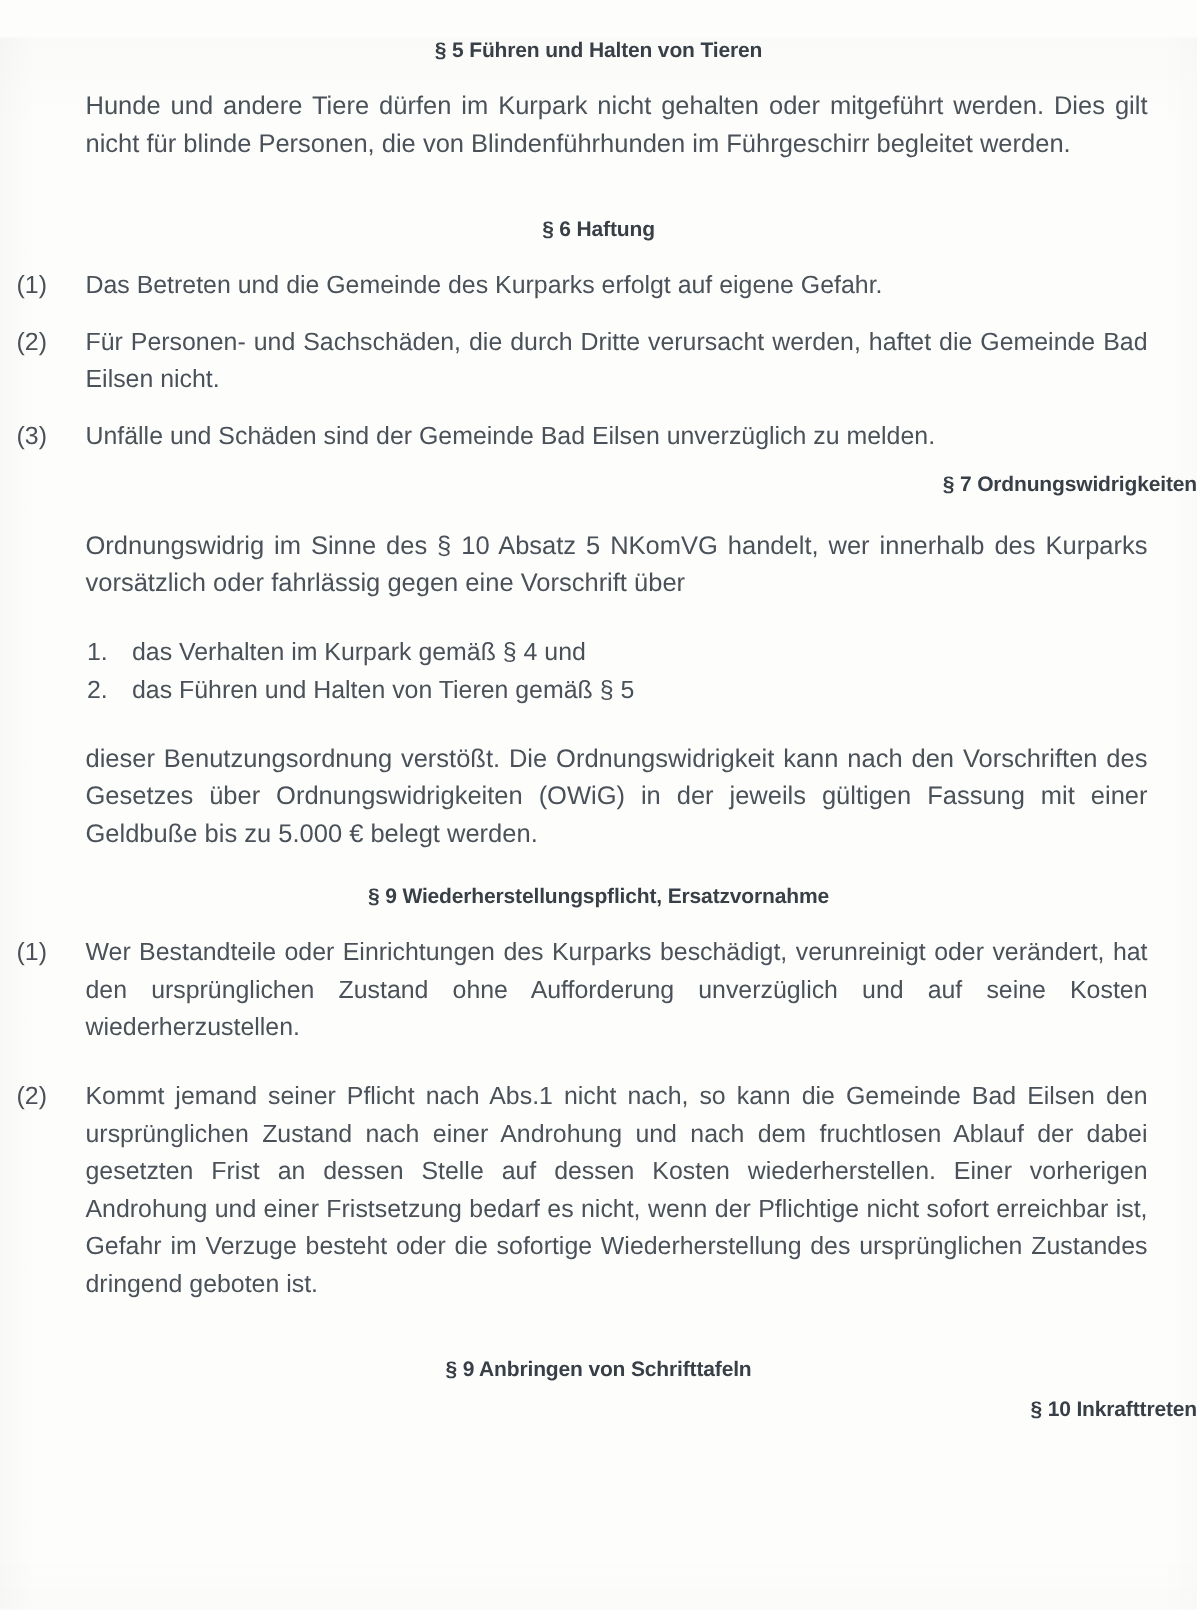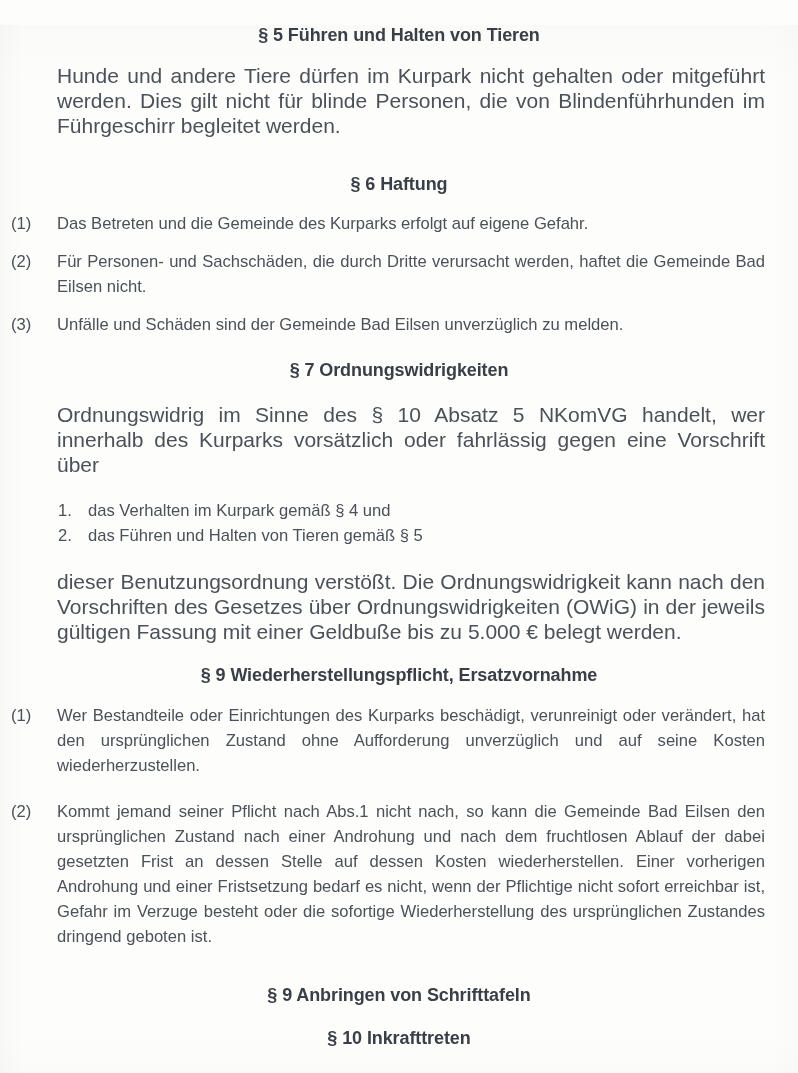--- a/index.html
+++ b/index.html
@@ -25,30 +25,30 @@
     background:
       linear-gradient(180deg, rgba(0,0,0,0.012) 0%, rgba(0,0,0,0.0) 6%, rgba(0,0,0,0.0) 94%, rgba(0,0,0,0.015) 100%),
       linear-gradient(90deg, rgba(0,0,0,0.02) 0%, rgba(0,0,0,0.0) 3%, rgba(0,0,0,0.0) 97%, rgba(0,0,0,0.01) 100%),
       #fdfdfc;
   }
 
   
   .heading {
     text-align: center;
     font-weight: bold;
-    font-size: 18px;
+    font-size: 14px;
     color: #383f46;
     letter-spacing: -0.1px;
     font-stretch: semi-condensed;
     line-height: 1.15;
   }
 
   
   .para {
-    font-size: 21px;
+    font-size: 17px;
     line-height: 25px;
     text-align: justify;
     color: #4a5158;
     hyphens: manual;
   }
 
   .indent {
     margin-left: 57px;
     margin-right: 33px;
   }
@@ -97,21 +97,21 @@
     width: 24px;
     font-size: 16.6px;
     line-height: 25px;
   }
 
   
   .sp-h-top   { margin-top: 25px; }
   .sp-after-h { margin-top: 17px; }
   .gap-sm     { margin-top: 13px; }
   .gap-md     { margin-top: 21px; }
-  .gap-lg     { margin-top: 23px; }
+  .gap-lg     { margin-top: 11px; text-align: right; }
   .gap-xl     { margin-top: 36px; }
 </style>
 </head>
 <body>
 
 <div class="page">
 
   <div class="heading sp-h-top">§ 5 Führen und Halten von Tieren</div>
   <div class="para indent sp-after-h">Hunde und andere Tiere dürfen im Kurpark nicht gehalten oder mitgeführt wer­den. Dies gilt nicht für blinde Personen, die von Blindenführhunden im Führge­schirr begleitet werden.</div>
 

